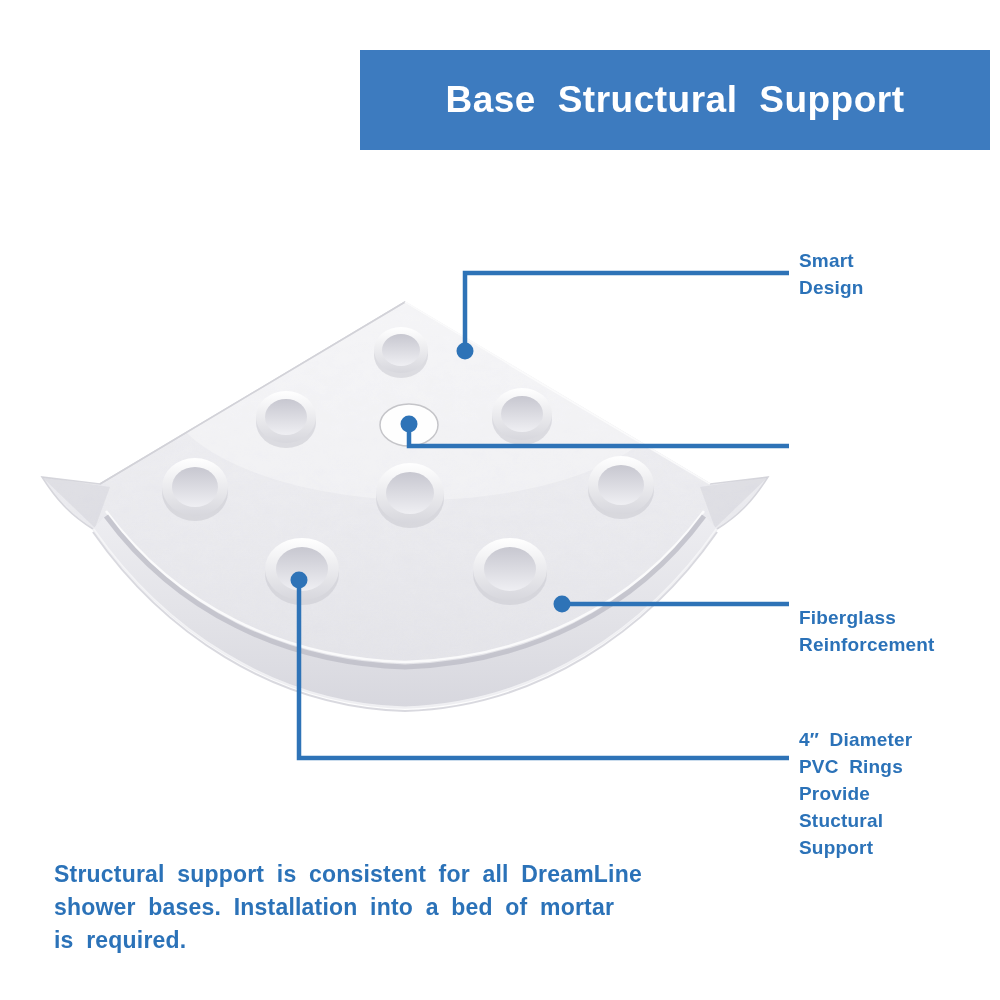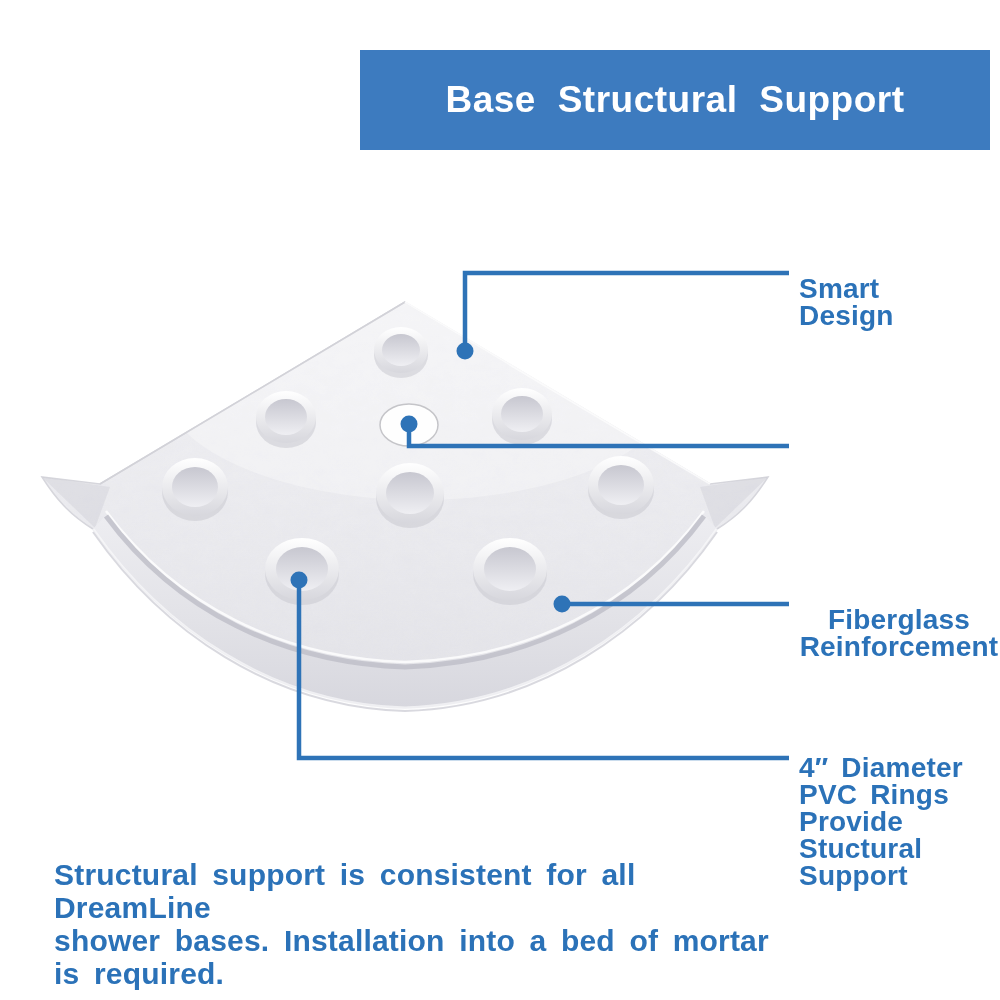--- a/index.html
+++ b/index.html
@@ -17,30 +17,30 @@
     position:absolute;left:360px;top:50px;width:630px;height:100px;
     background:var(--banner-bg);display:flex;align-items:center;justify-content:center;
   }
   .banner-title{
     color:var(--banner-text);font-size:37px;font-weight:700;word-spacing:11px;letter-spacing:.5px;
     white-space:nowrap;
   }
   .illustration{position:absolute;left:0;top:0;width:1000px;height:1000px;}
   .label{
     position:absolute;left:799px;width:200px;
-    color:var(--accent-text);font-size:28px;font-weight:700;line-height:27px;
-    letter-spacing:.2px;word-spacing:5px;white-space:pre-line;margin-top:28px;
+    color:var(--accent-text);font-size:19px;font-weight:700;line-height:27px;
+    letter-spacing:.2px;word-spacing:5px;white-space:pre-line;
   }
   .label-smart{top:247px;}
   .label-drain{top:366px;}
-  .label-fiberglass{top:578px;text-align:center;}
+  .label-fiberglass{top:604px;}
   .label-pvc{top:726px;}
   .footer{
     position:absolute;left:54px;top:858px;width:740px;
-    color:var(--accent-text);font-size:30px;font-weight:700;line-height:33px;
+    color:var(--accent-text);font-size:23px;font-weight:700;line-height:33px;
     letter-spacing:.2px;word-spacing:6px;white-space:pre-line;
   }
   .leader{stroke:var(--leader-line);stroke-width:4.5;fill:none;}
   .leader-dot{fill:var(--leader-line);}
 </style>
 </head>
 <body>
 
 <div class="canvas">
 

